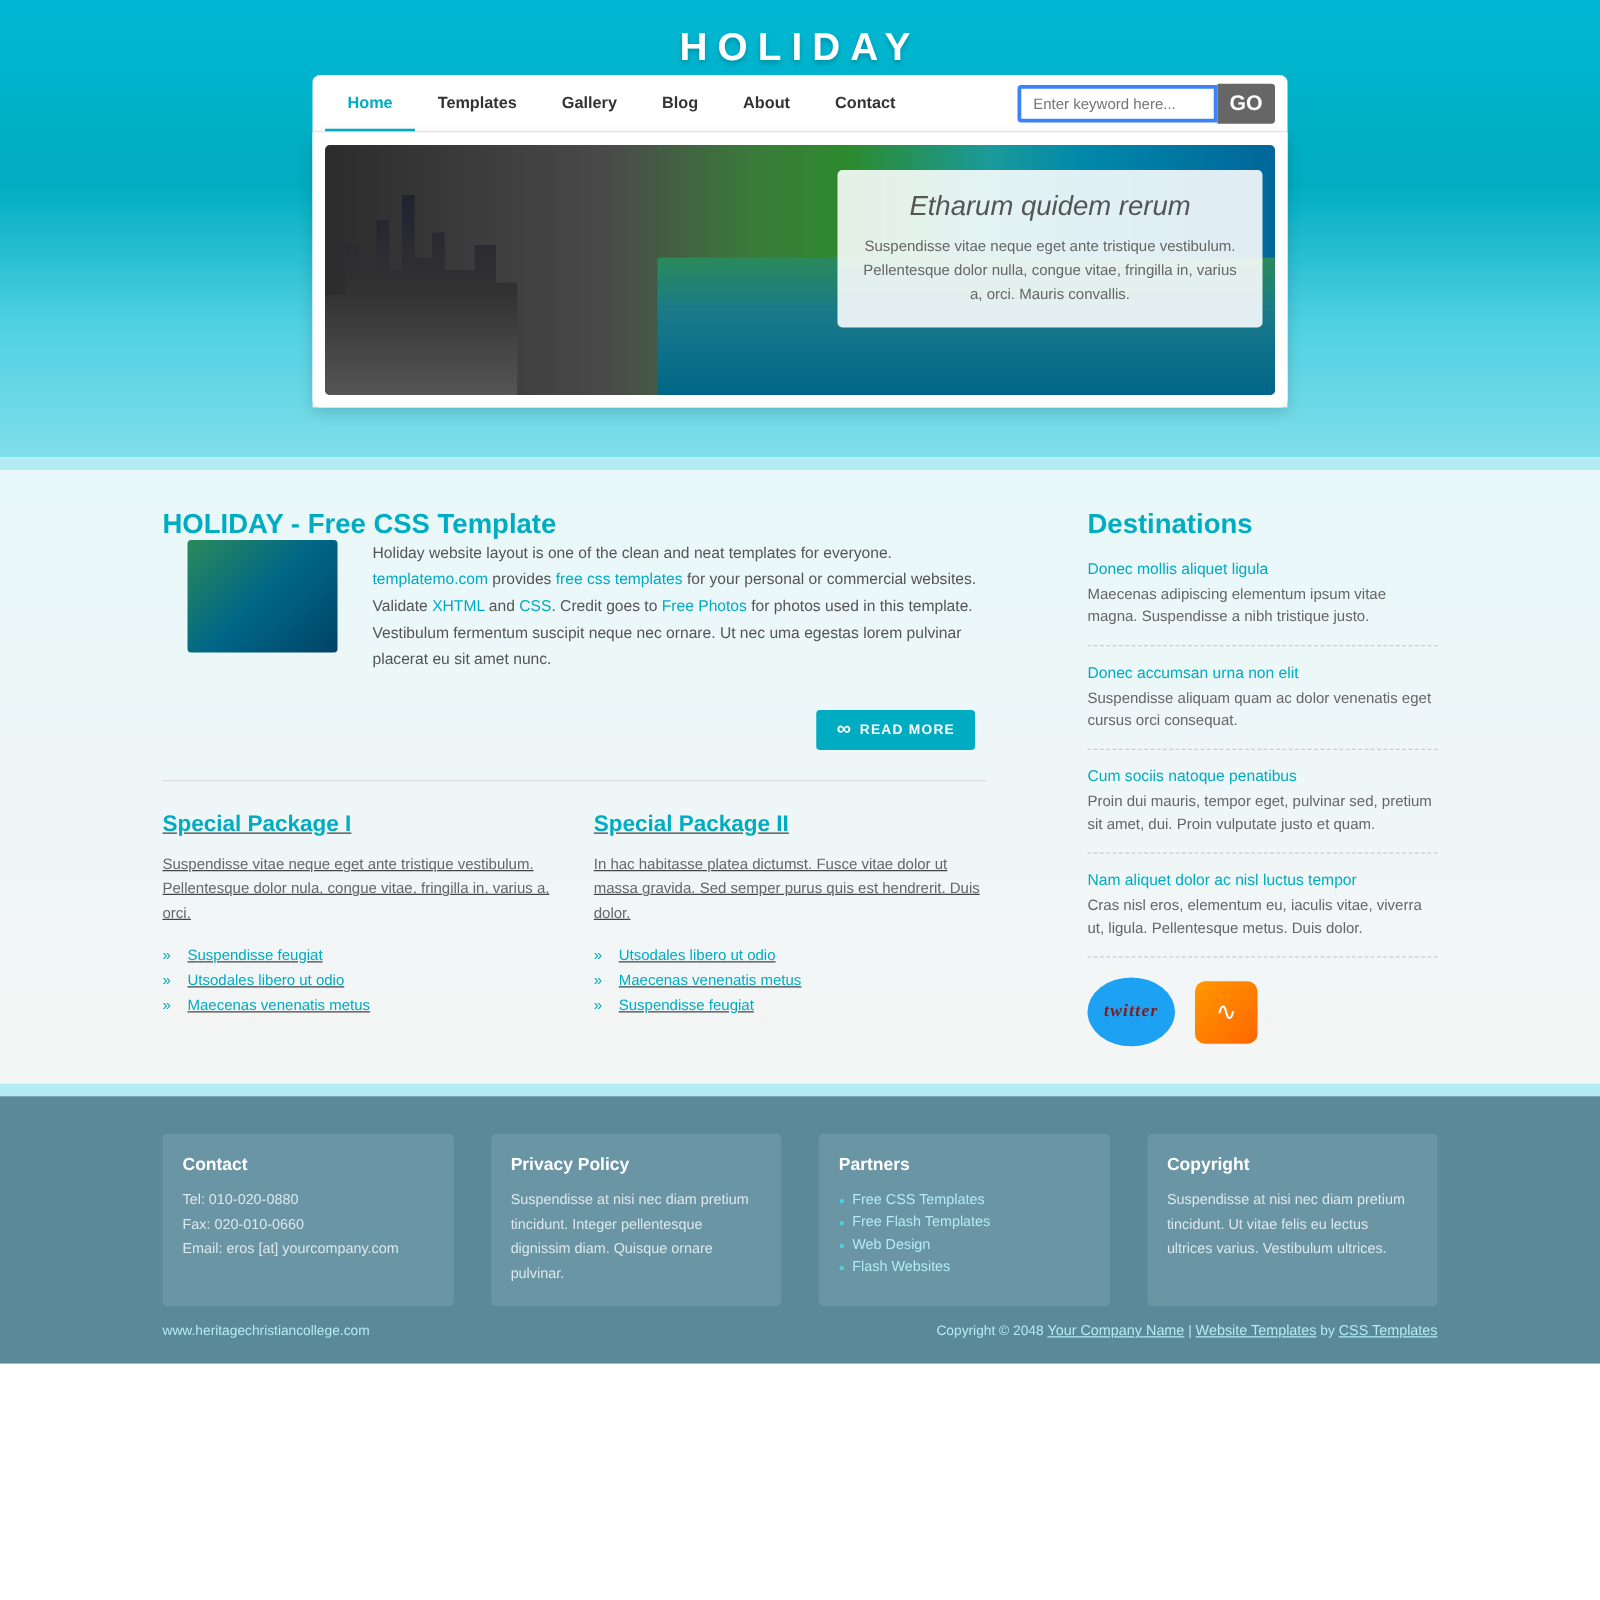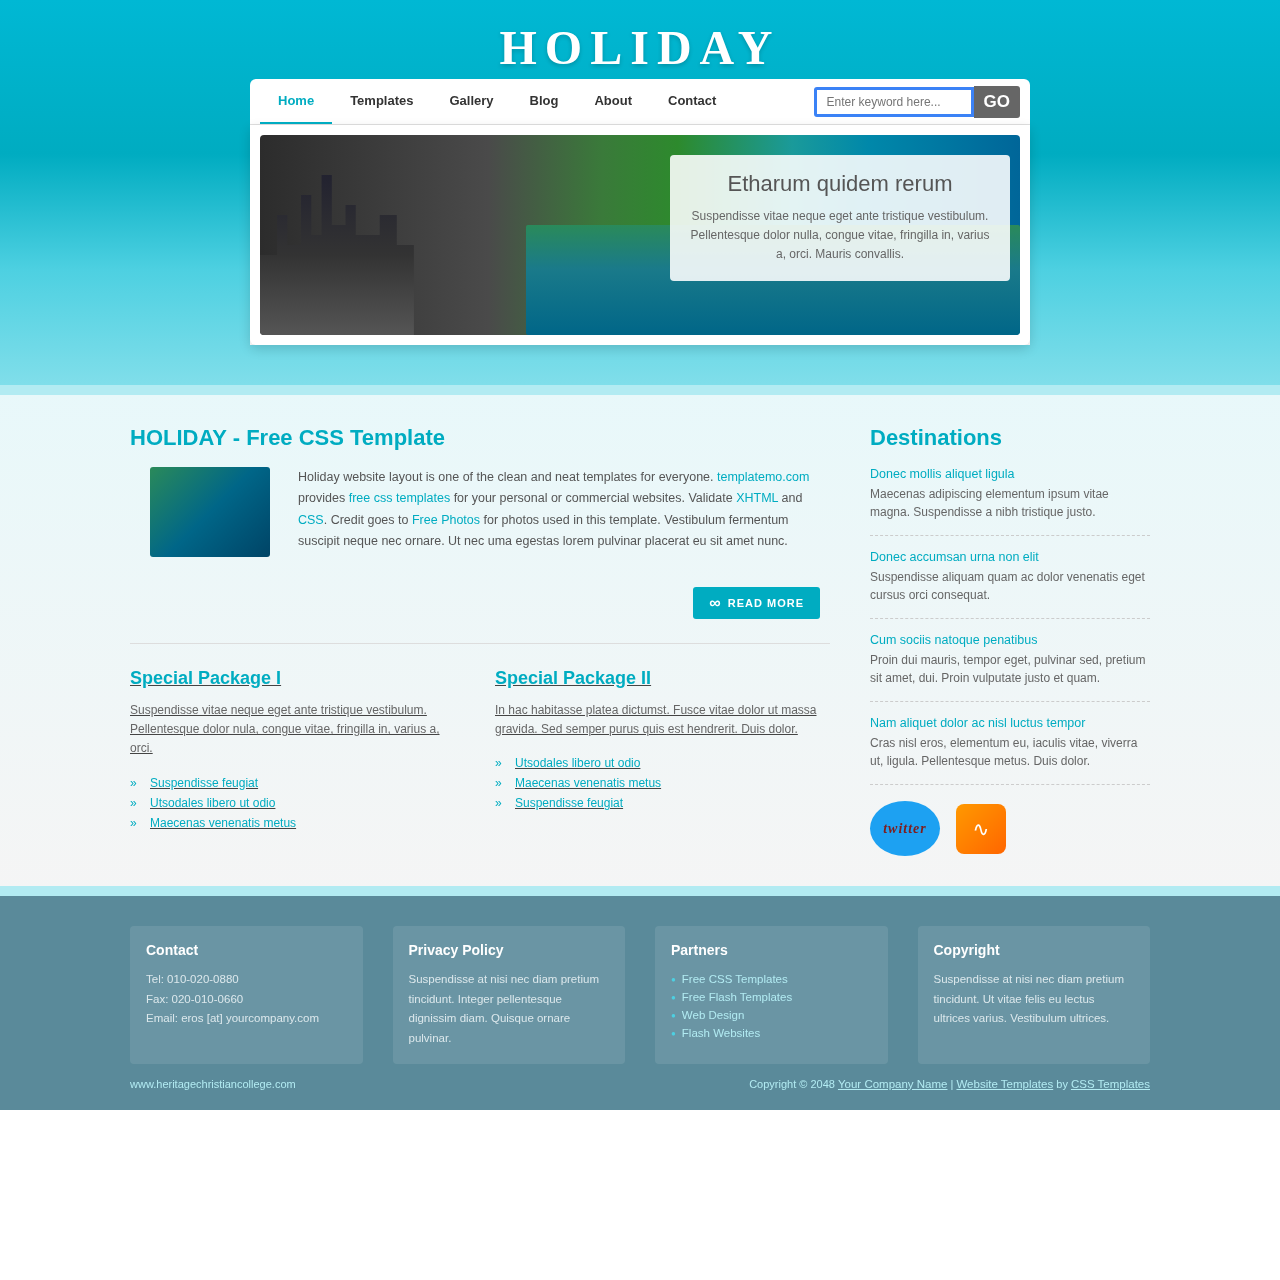--- a/index.html
+++ b/index.html
@@ -5,28 +5,28 @@
     * { margin: 0; padding: 0; box-sizing: border-box; }
     body { font-family: Arial, sans-serif; font-size: 13px; color: #444; background: #fff; width: 1280px; }
 
     
     .top-section {
       background: linear-gradient(180deg, #00b8d4 0%, #00acc1 40%, #4dd0e1 70%, #80deea 100%);
       padding: 20px 0 40px 0;
       text-align: center;
     }
     .site-title {
-      font-size: 48px;
+      font-size: 31px;
       font-weight: bold;
       color: #fff;
       letter-spacing: 8px;
       text-transform: uppercase;
       text-shadow: 0 2px 4px rgba(0,0,0,0.2);
       margin-bottom: 4px;
-      font-family: Liberation Serif, serif;
+      font-family: Liberation Sans, sans-serif;
     }
 
     
     .nav-container {
       width: 780px;
       margin: 0 auto;
       background: #fff;
       border-radius: 6px 6px 0 0;
       padding: 0;
     }
@@ -125,20 +125,21 @@
       right: 10px;
       width: 340px;
       background: rgba(255,255,255,0.88);
       border-radius: 4px;
       padding: 16px 20px;
     }
     .hero-heading {
       font-size: 22px;
       color: #555;
       margin-bottom: 10px;
+      font-style: italic;
     }
     .hero-text {
       font-size: 12px;
       color: #666;
       line-height: 1.6;
     }
 
     
     .middle-section {
       background: linear-gradient(180deg, #e8f8fa 0%, #f5f5f5 100%);
@@ -158,27 +159,27 @@
       margin: 0 auto;
       padding: 30px 0;
       display: flex;
       gap: 40px;
     }
     .main-content {
       flex: 1;
     }
     .sidebar {
       width: 280px;
+      margin-left: 40px;
     }
 
     
     .section-title {
       font-size: 22px;
       color: #00acc1;
-      margin-bottom: 16px;
     }
     .intro-block {
       display: flex;
       gap: 28px;
       margin-bottom: 20px;
       padding-left: 20px;
     }
     .intro-image {
       width: 120px;
       height: 90px;

